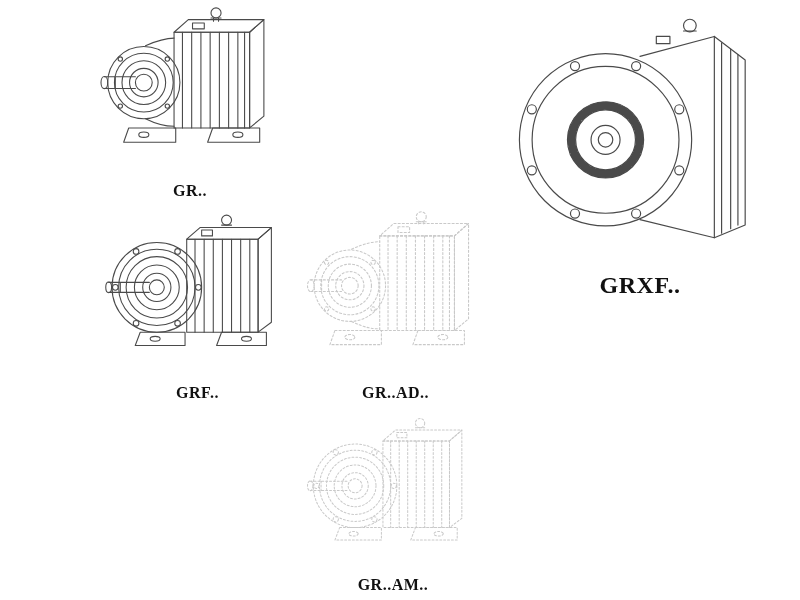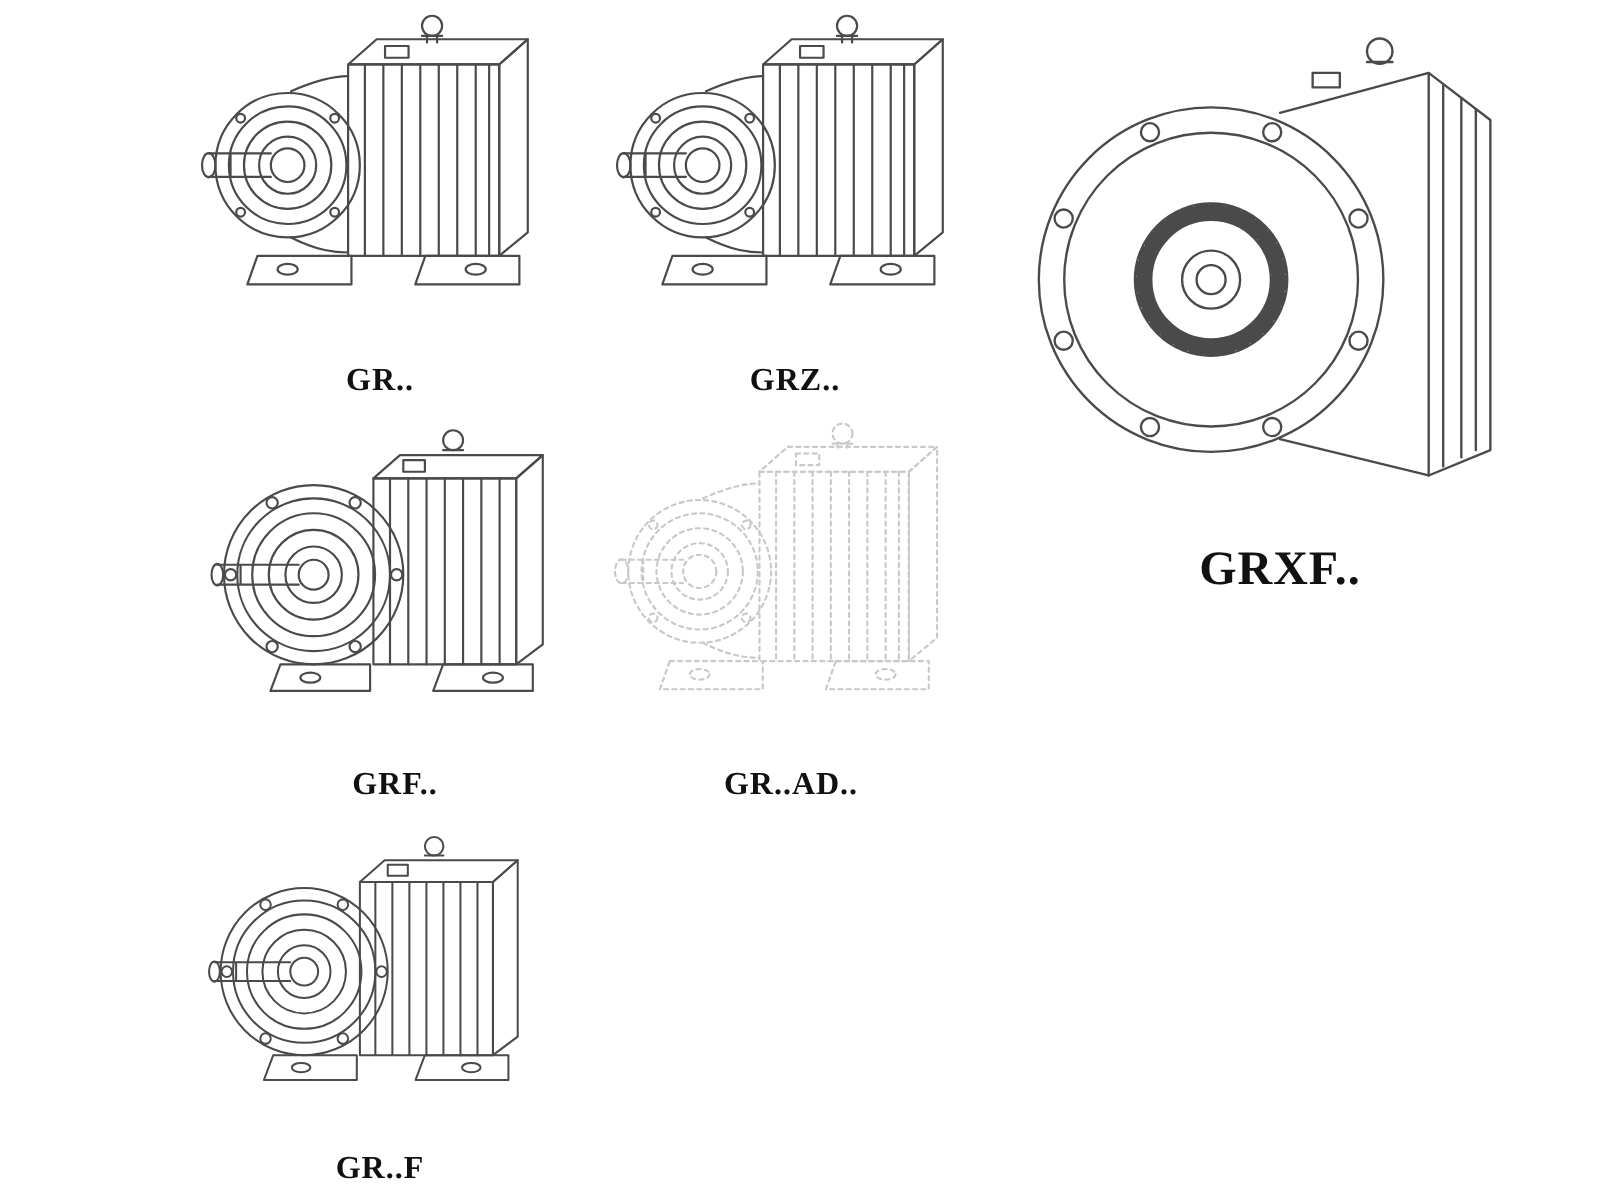--- a/index.html
+++ b/index.html
@@ -120,26 +120,20 @@
     </defs>
   </svg>
 
   <figure class="cell" style="left:85px;top:2px;width:210px;height:202px">
     <svg class="drawing">
         <use href="#sym-foot"></use>
       </svg>
     <figcaption class="label">GR..</figcaption>
   </figure>
 
-  <figure class="cell" style="left:300px;top:2px;width:195px;height:202px">
-    <svg class="drawing">
-        <use href="#sym-foot"></use>
-      </svg>
-    <figcaption class="label">GRZ..</figcaption>
-  </figure>
 
   <figure class="cell large" style="left:495px;top:2px;width:290px;height:296px">
     <svg class="drawing">
         <use href="#sym-grxf"></use>
       </svg>
     <figcaption class="label">GRXF..</figcaption>
   </figure>
 
   <figure class="cell faded" style="left:298px;top:206px;width:195px;height:200px">
     <svg class="drawing">
@@ -148,22 +142,22 @@
     <figcaption class="label">GR..AD..</figcaption>
   </figure>
 
   <figure class="cell" style="left:90px;top:206px;width:215px;height:200px">
     <svg class="drawing">
         <use href="#sym-flangefoot"></use>
       </svg>
     <figcaption class="label">GRF..</figcaption>
   </figure>
 
-  <figure class="cell" style="left:85px;top:410px;width:210px;height:188px">
+
+  <figure class="cell faded" style="left:298px;top:410px;width:190px;height:188px">
     <svg class="drawing">
         <use href="#sym-flangefoot"></use>
       </svg>
-    <figcaption class="label">GR..F</figcaption>
+    <figcaption class="label">GR..AM..</figcaption>
   </figure>
-
 
 
 </div>
 
 </body></html>

